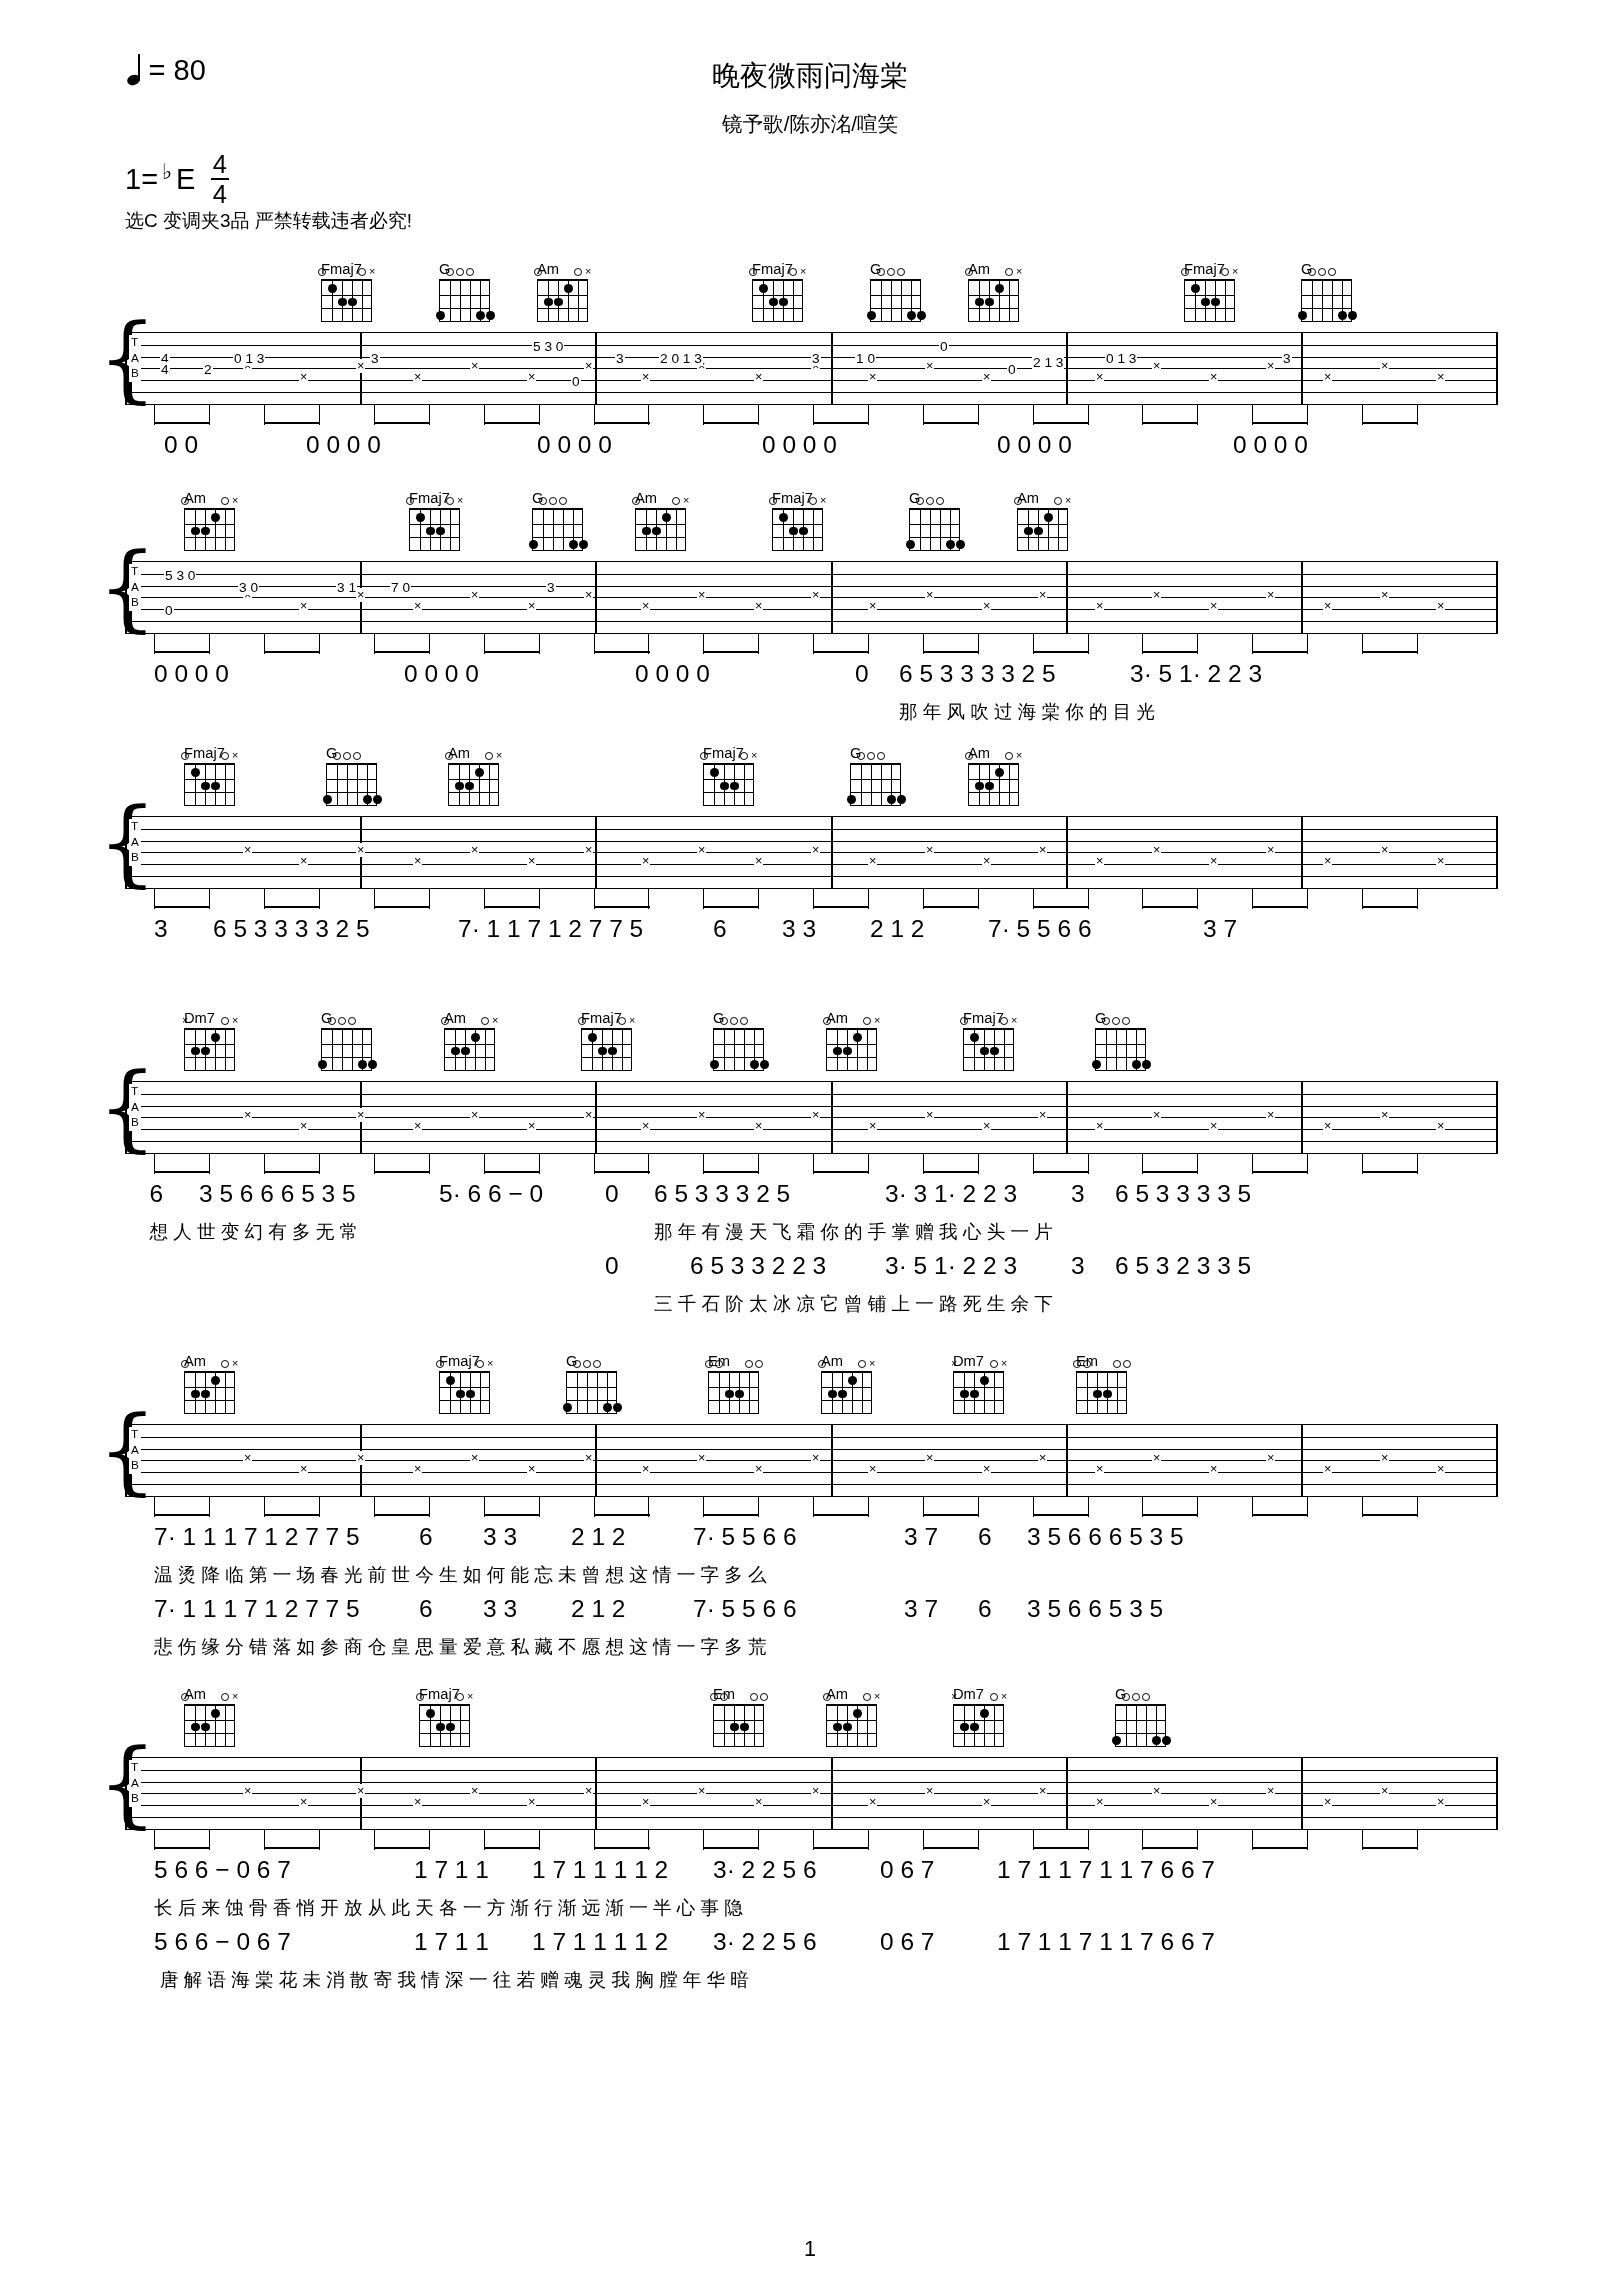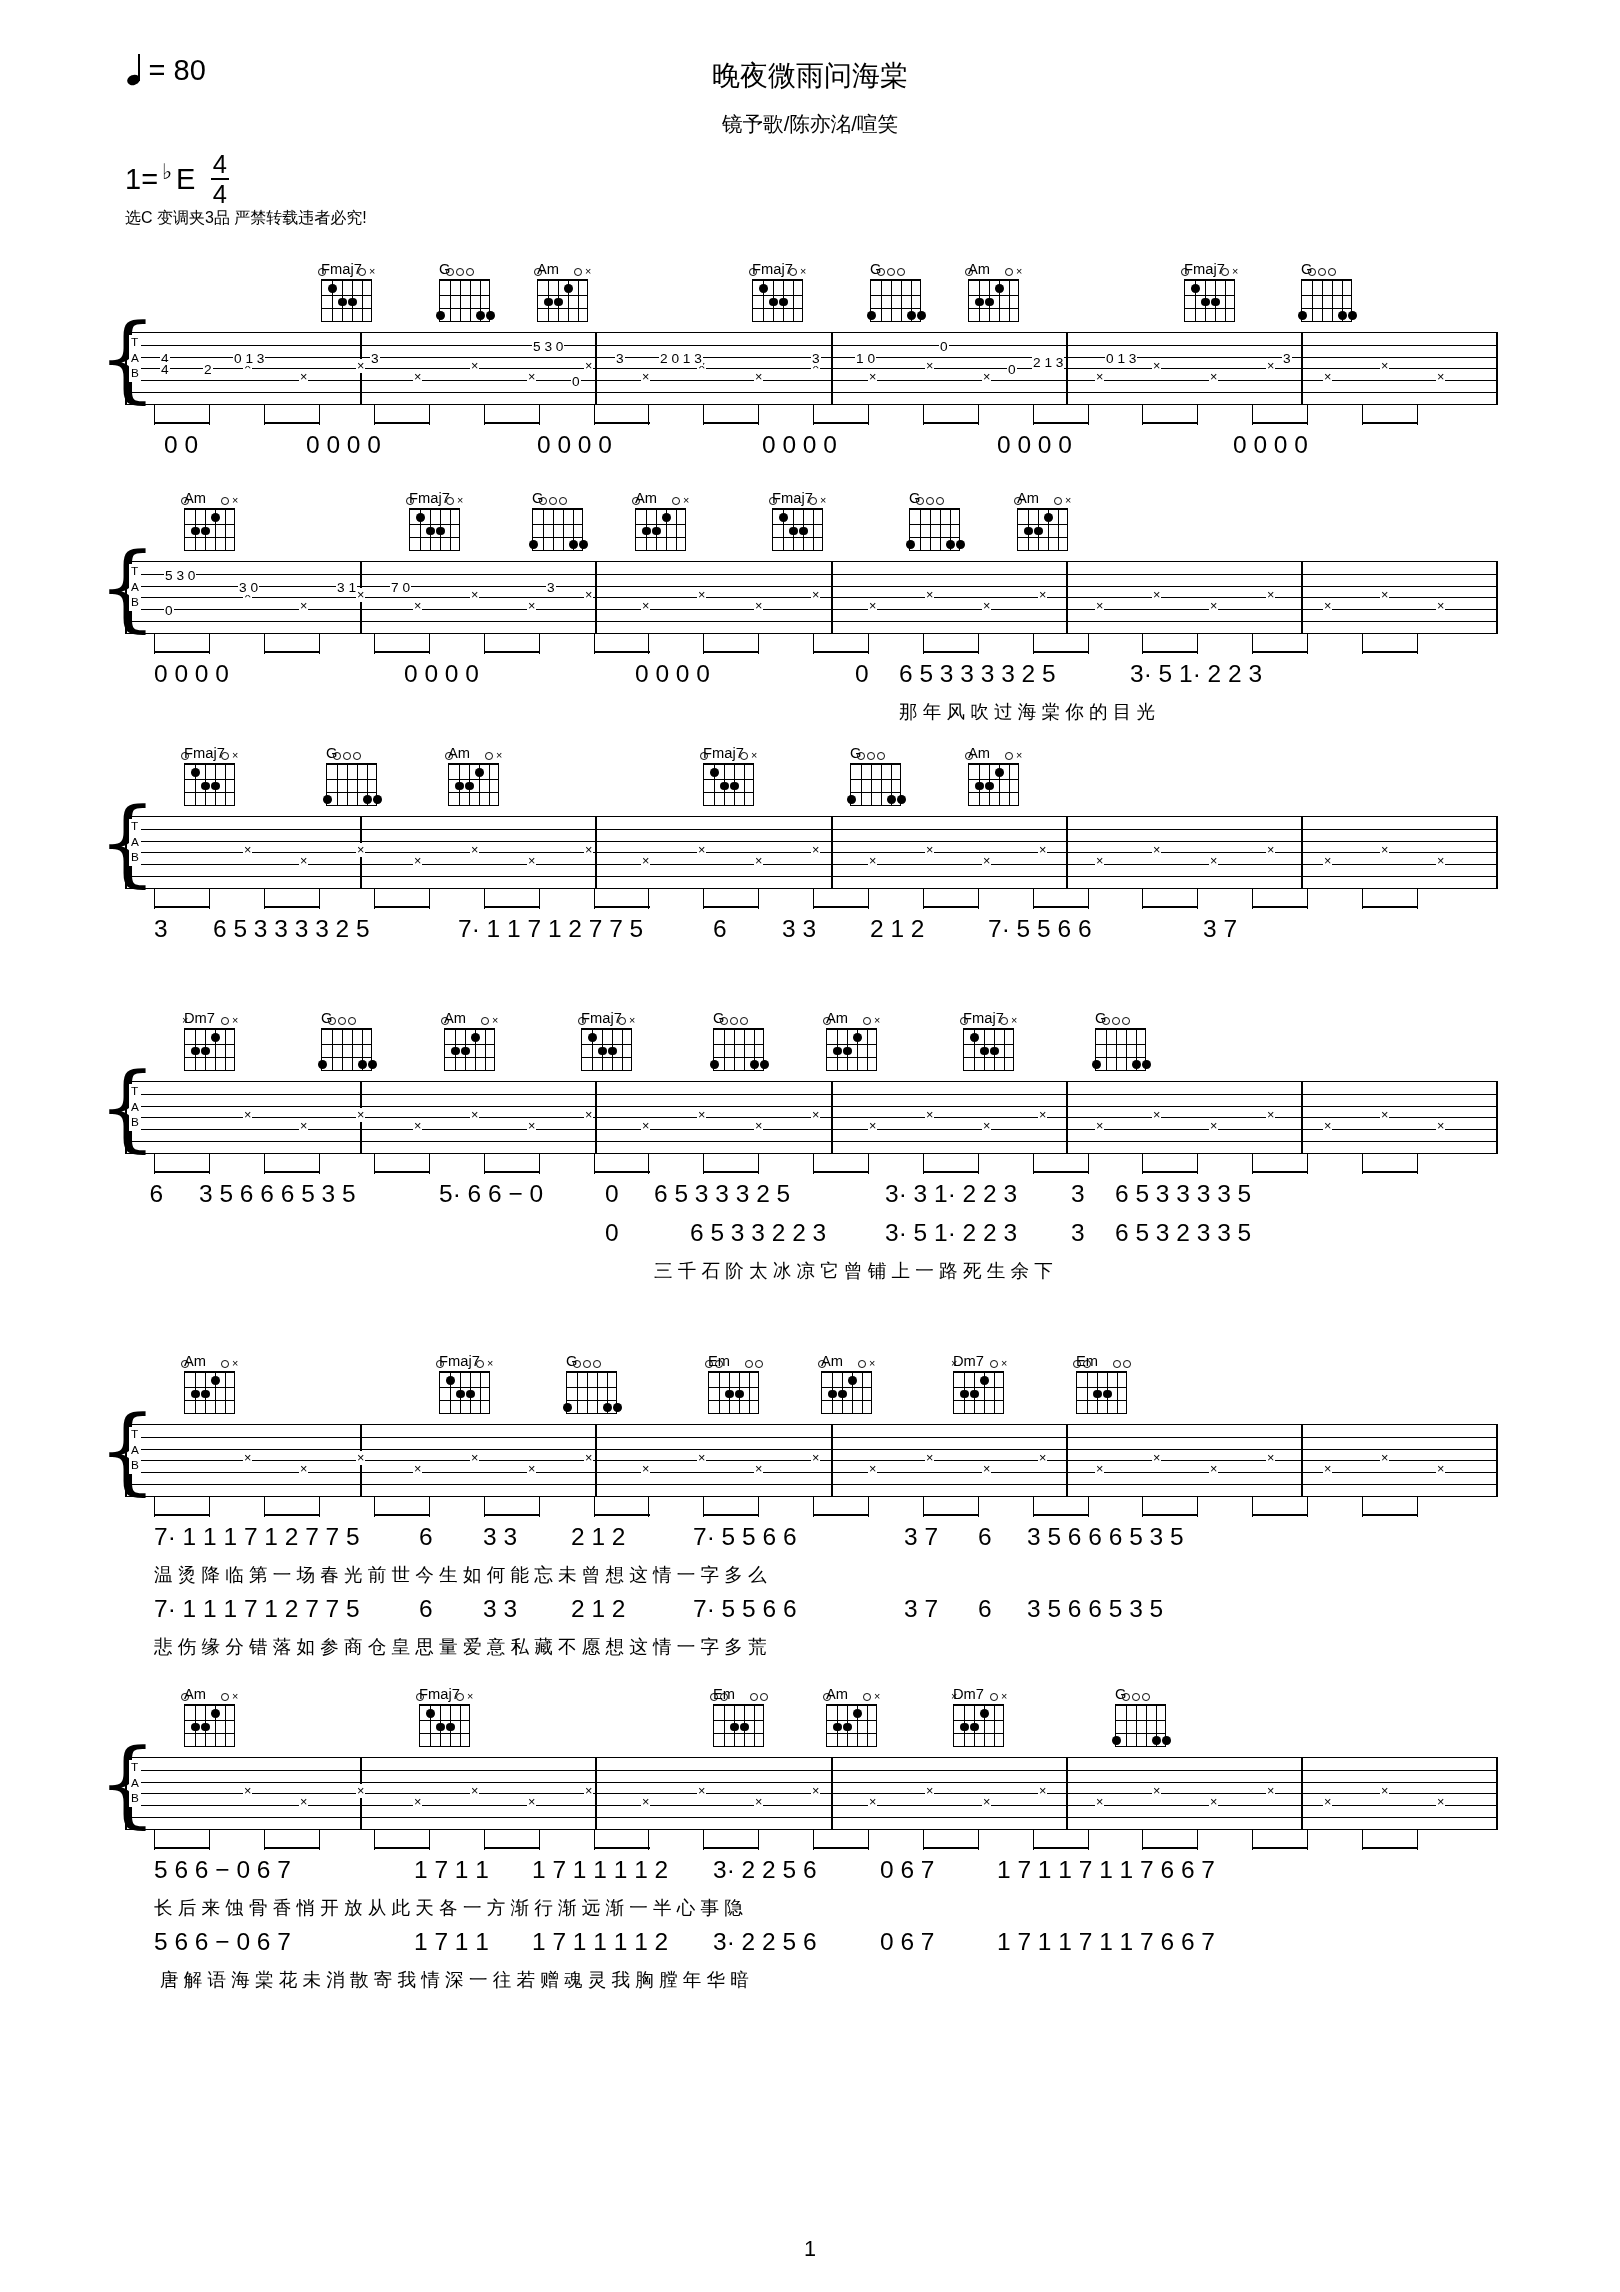--- a/index.html
+++ b/index.html
@@ -74,21 +74,21 @@
     line-height: 0.95;
     align-items: center;
     font-size: 25.5px;
     margin-left: 11.8px;
   }
   .timesig .num { border-bottom: 0px; }
   .notice {
     position: absolute;
     left: 125px;
     top: 208px;
-    font-size: 16px;
+    font-size: 19px;
   }
   .title {
     position: absolute;
     left: 0;
     right: 0;
     top: 57px;
     text-align: center;
     font-size: 28px;
   }
   .subtitle {
@@ -1172,20 +1172,24 @@
     <div class="numrow" id="nm4">
         <span class="n" style="left: 24.5px;">6</span>
         <span class="n" style="left: 74px;">3 5 6 6 6 5 3 5</span>
         <span class="n" style="left: 314px;">5· 6 6  −  0</span>
         <span class="n" style="left: 480px;">0</span>
         <span class="n" style="left: 529px;">6 5 3 3 3 2 5</span>
         <span class="n" style="left: 760px;">3·  3 1· 2 2 3</span>
         <span class="n" style="left: 946px;">3</span>
         <span class="n" style="left: 990px;">6 5 3 3 3 3 5</span>
       </div>
+    <div class="lyricrow" id="ly4">
+        <span class="l" style="left: 24.5px;">想  人 世 变  幻 有 多  无  常</span>
+        <span class="l" style="left: 529px;">那 年 有  漫 天 飞  霜   你 的 手  掌    赠 我 心   头 一 片</span>
+      </div>
     <div class="numrow" id="nm4b">
         <span class="n" style="left: 480px;">0</span>
         <span class="n" style="left: 529px; margin-left: 36px;">6 5 3 3 2 2 3</span>
         <span class="n" style="left: 760px;">3·  5 1· 2 2 3</span>
         <span class="n" style="left: 946px;">3</span>
         <span class="n" style="left: 990px;">6 5 3 2 3 3 5</span>
       </div>
     <div class="lyricrow" id="ly4b">
         <span class="l" style="left: 529px;">三 千 石  阶 太 冰  凉   它 曾 铺  上    一 路 死  生 余 下</span>
       </div>

